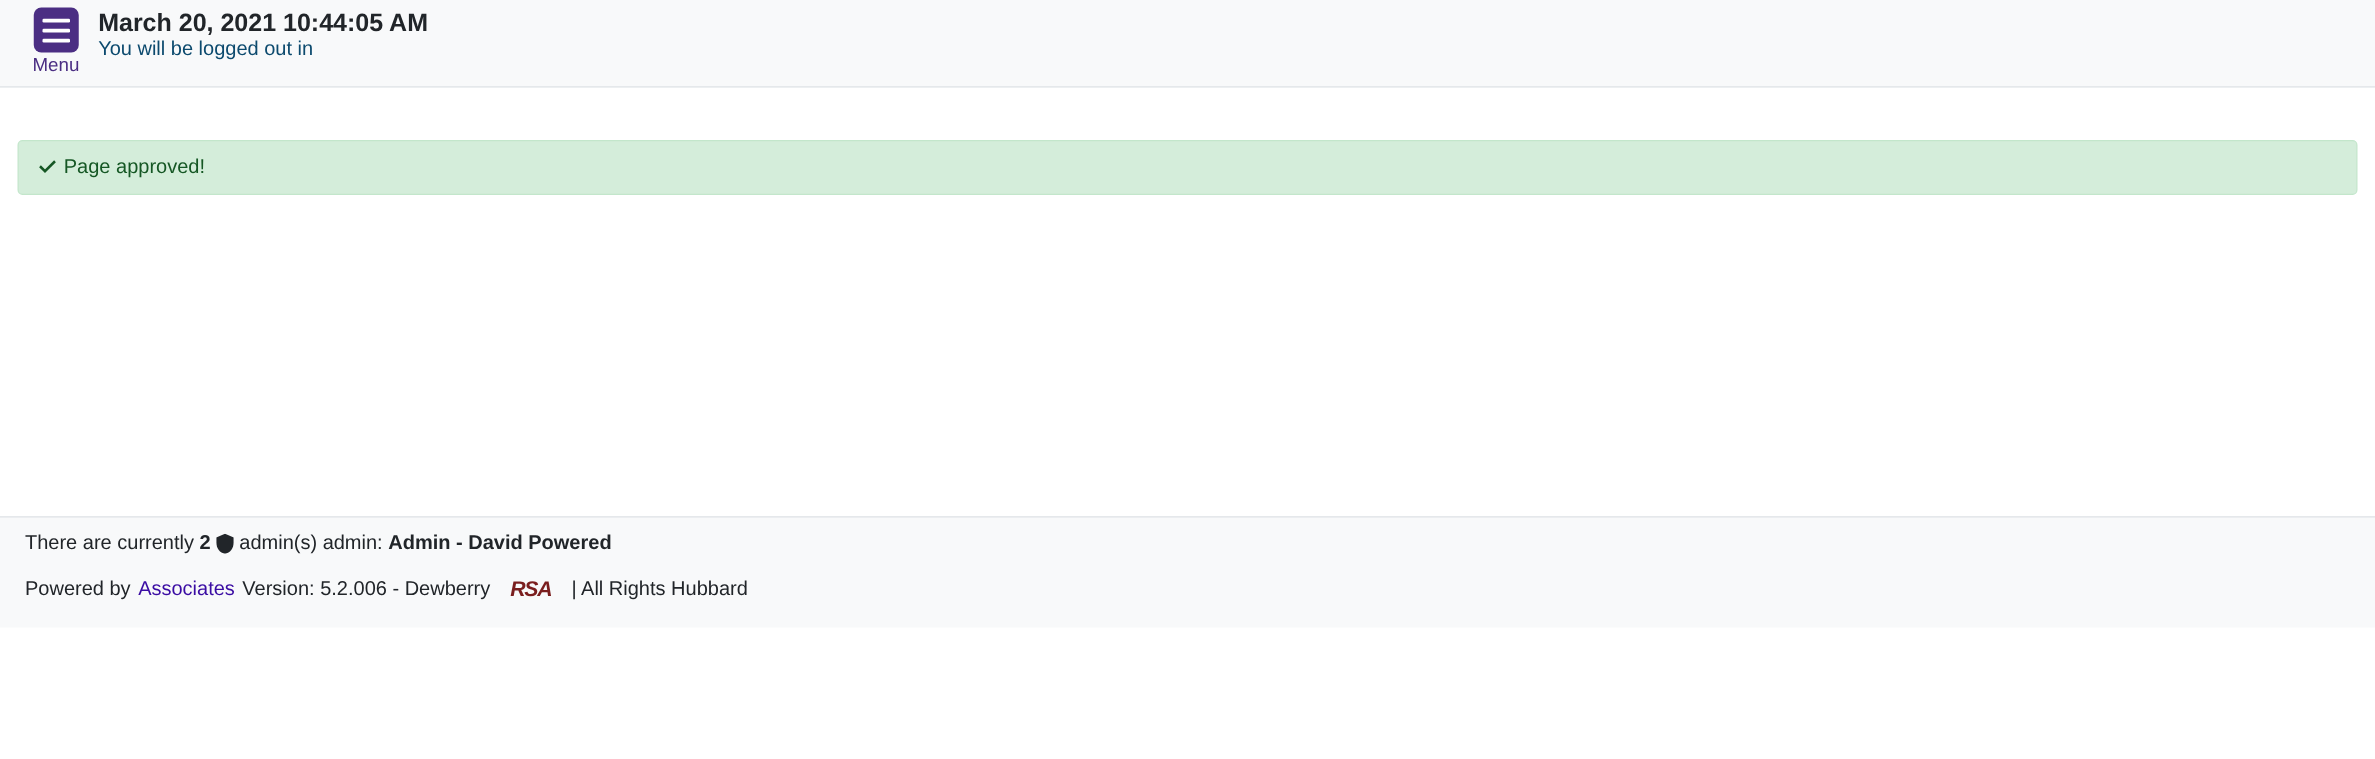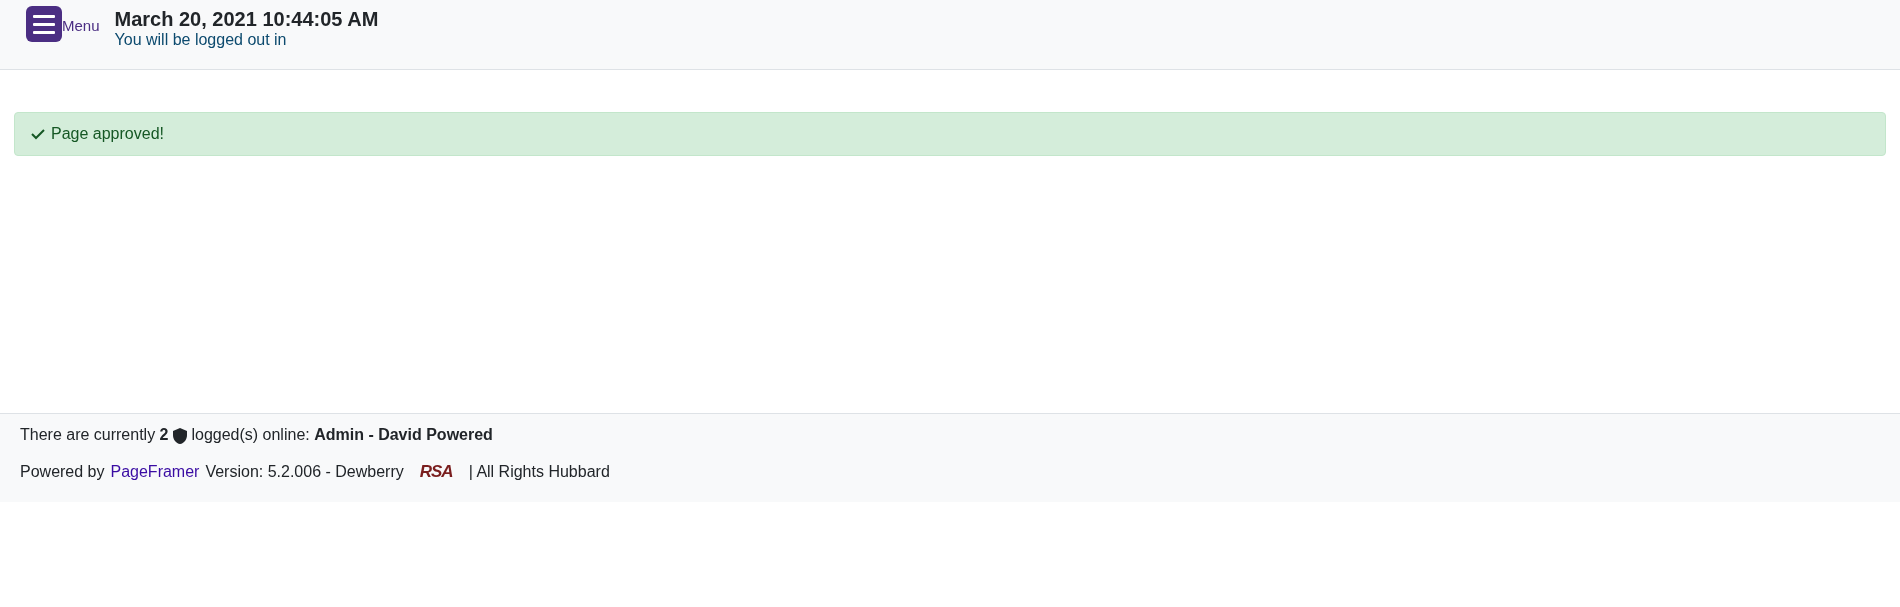--- a/index.html
+++ b/index.html
@@ -24,21 +24,21 @@
       align-items: flex-start;
       min-height: 70px;
     }
     .header-left {
       display: flex;
       align-items: flex-start;
       gap: 15px;
     }
     .menu-wrapper {
       display: flex;
-      flex-direction: row;
+      flex-direction: column;
       align-items: center;
     }
     .menu-icon {
       width: 36px;
       height: 36px;
       background: #4b2e83;
       border-radius: 6px;
       display: flex;
       flex-direction: column;
       justify-content: center;
@@ -179,22 +179,22 @@
   </div>
 </div>
 
 <div class="footer">
   <div class="footer-line1">
     <span>There are currently </span><span class="bold">2</span>
     <span>
       <svg width="14" height="16" viewBox="0 0 14 16" fill="#212529">
         <path d="M7 0L0 3v4c0 4.5 3 8.5 7 9 4-.5 7-4.5 7-9V3L7 0z"></path>
       </svg>
-    </span><span> logged(s) online: </span><span class="bold">Admin - David Powered</span>
+    </span><span> admin(s) admin: </span><span class="bold">Admin - David Powered</span>
   </div>
   <div class="footer-line2">
     <span>Powered by </span>
-    <a class="footer-link">PageFramer</a>
+    <a class="footer-link">Associates</a>
     <span> Version: 5.2.006 - Dewberry</span>
     <span class="rsa-logo">RSA</span>
     <span> | All Rights Hubbard</span>
   </div>
 </div>
 
 </body></html>

